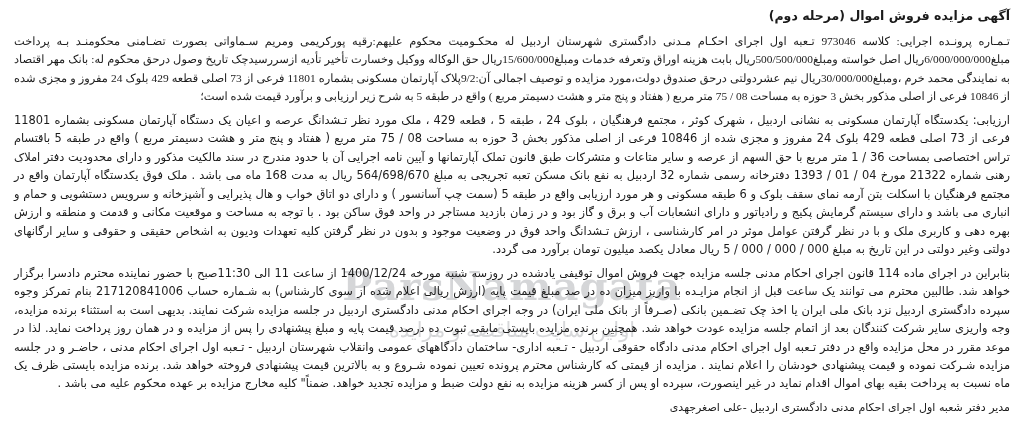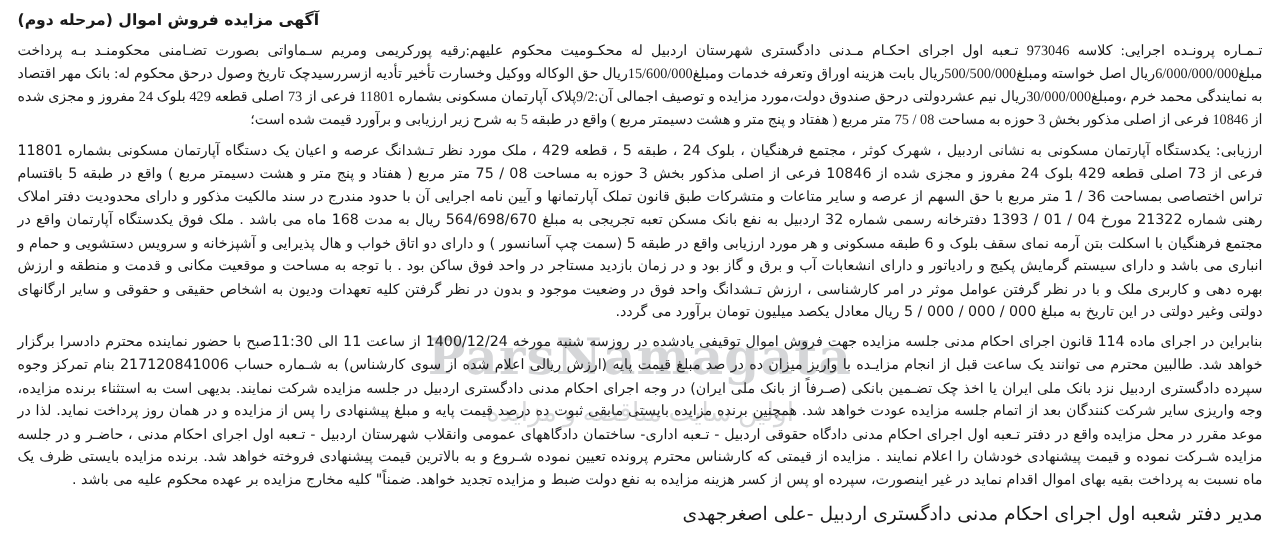--- a/index.html
+++ b/index.html
@@ -50,42 +50,42 @@
     left: 50%;
     top: 318px;
     transform: translateX(-50%);
     font-family: Liberation Serif, serif;
     font-size: 21px;
     color: rgba(150,152,158,0.38);
     white-space: nowrap;
     direction: rtl;
   }
   .doc-title {
-    text-align: left;
+    text-align: right;
     font-size: 12.5px;
     font-weight: bold;
     margin: 2px 0 9px 0;
     line-height: 1.2;
   }
   .para {
     font-size: 11.4px;
     line-height: 1.62;
     text-align: justify;
     text-justify: inter-word;
     margin: 0 0 3px 0;
     position: relative;
     z-index: 10;
   }
   .para.first {
     text-indent: 0;
     font-family: Liberation Serif, serif;
   }
   .sign {
     margin-top: 7px;
-    font-size: 15px;
+    font-size: 11px;
     line-height: 1.5;
     text-align: right;
     position: relative;
     z-index: 10;
   }
   .spacer-tiny { height: 2px; }
 </style>
 </head>
 <body>
 

